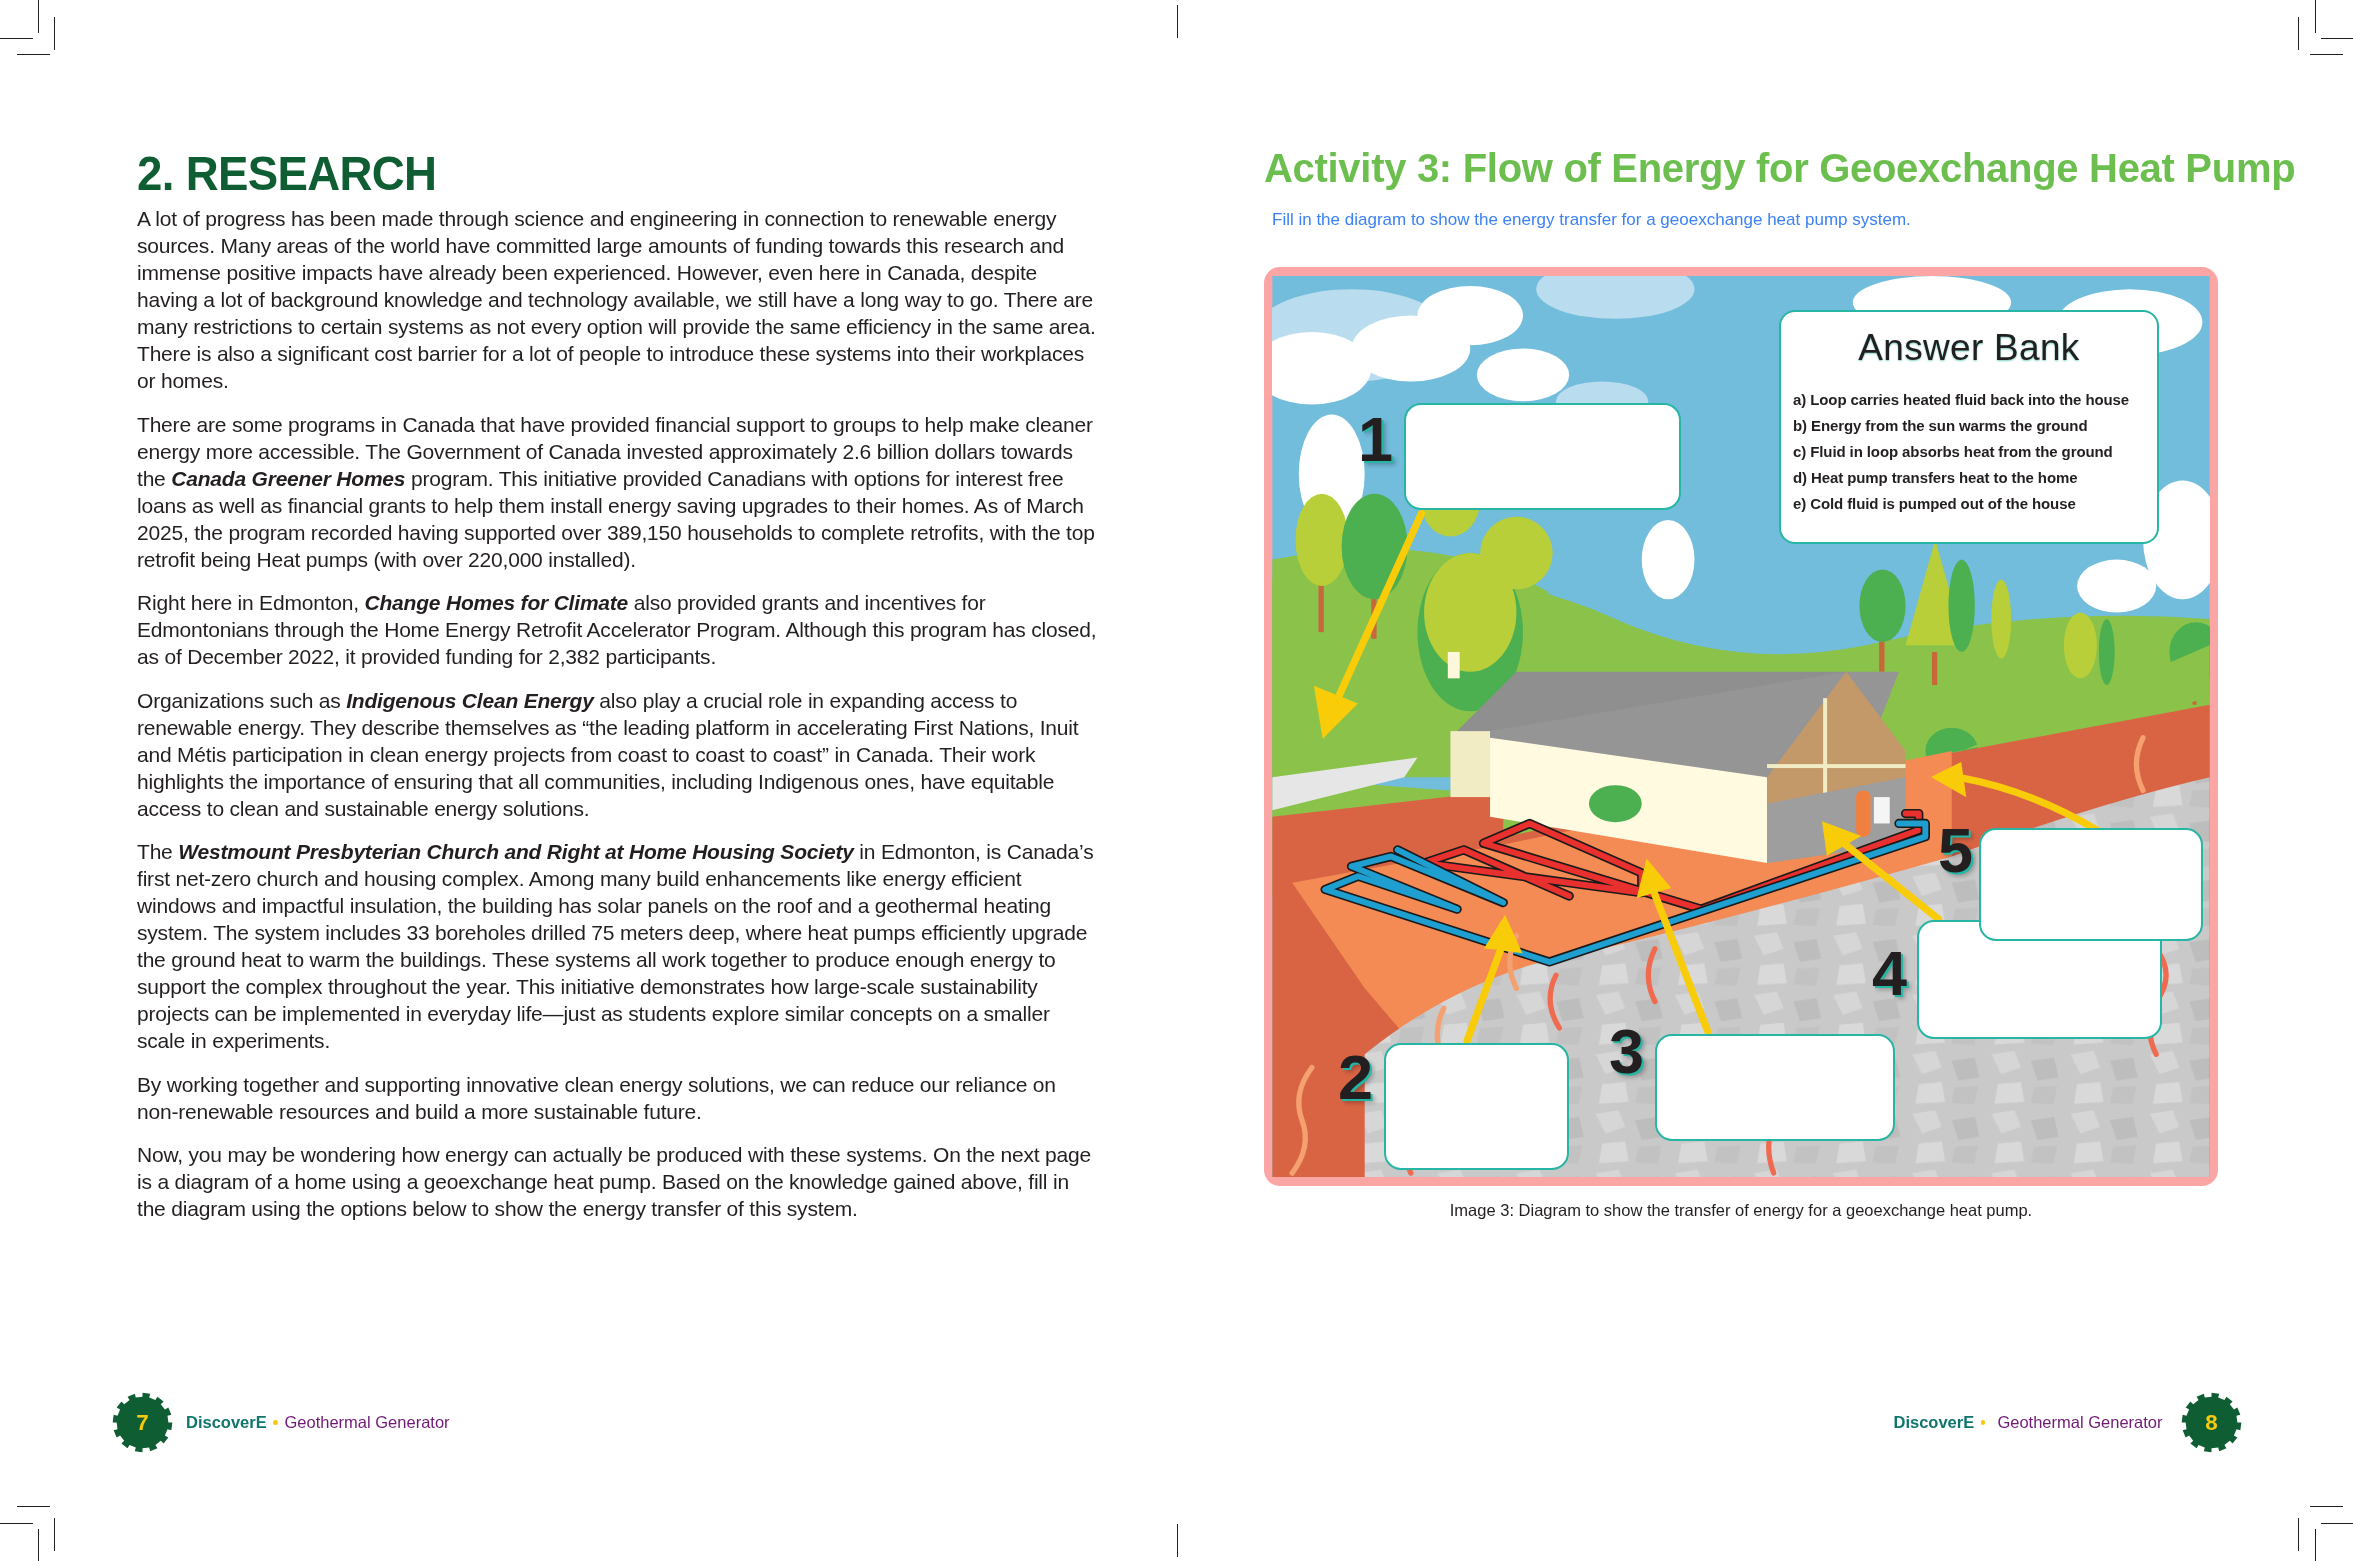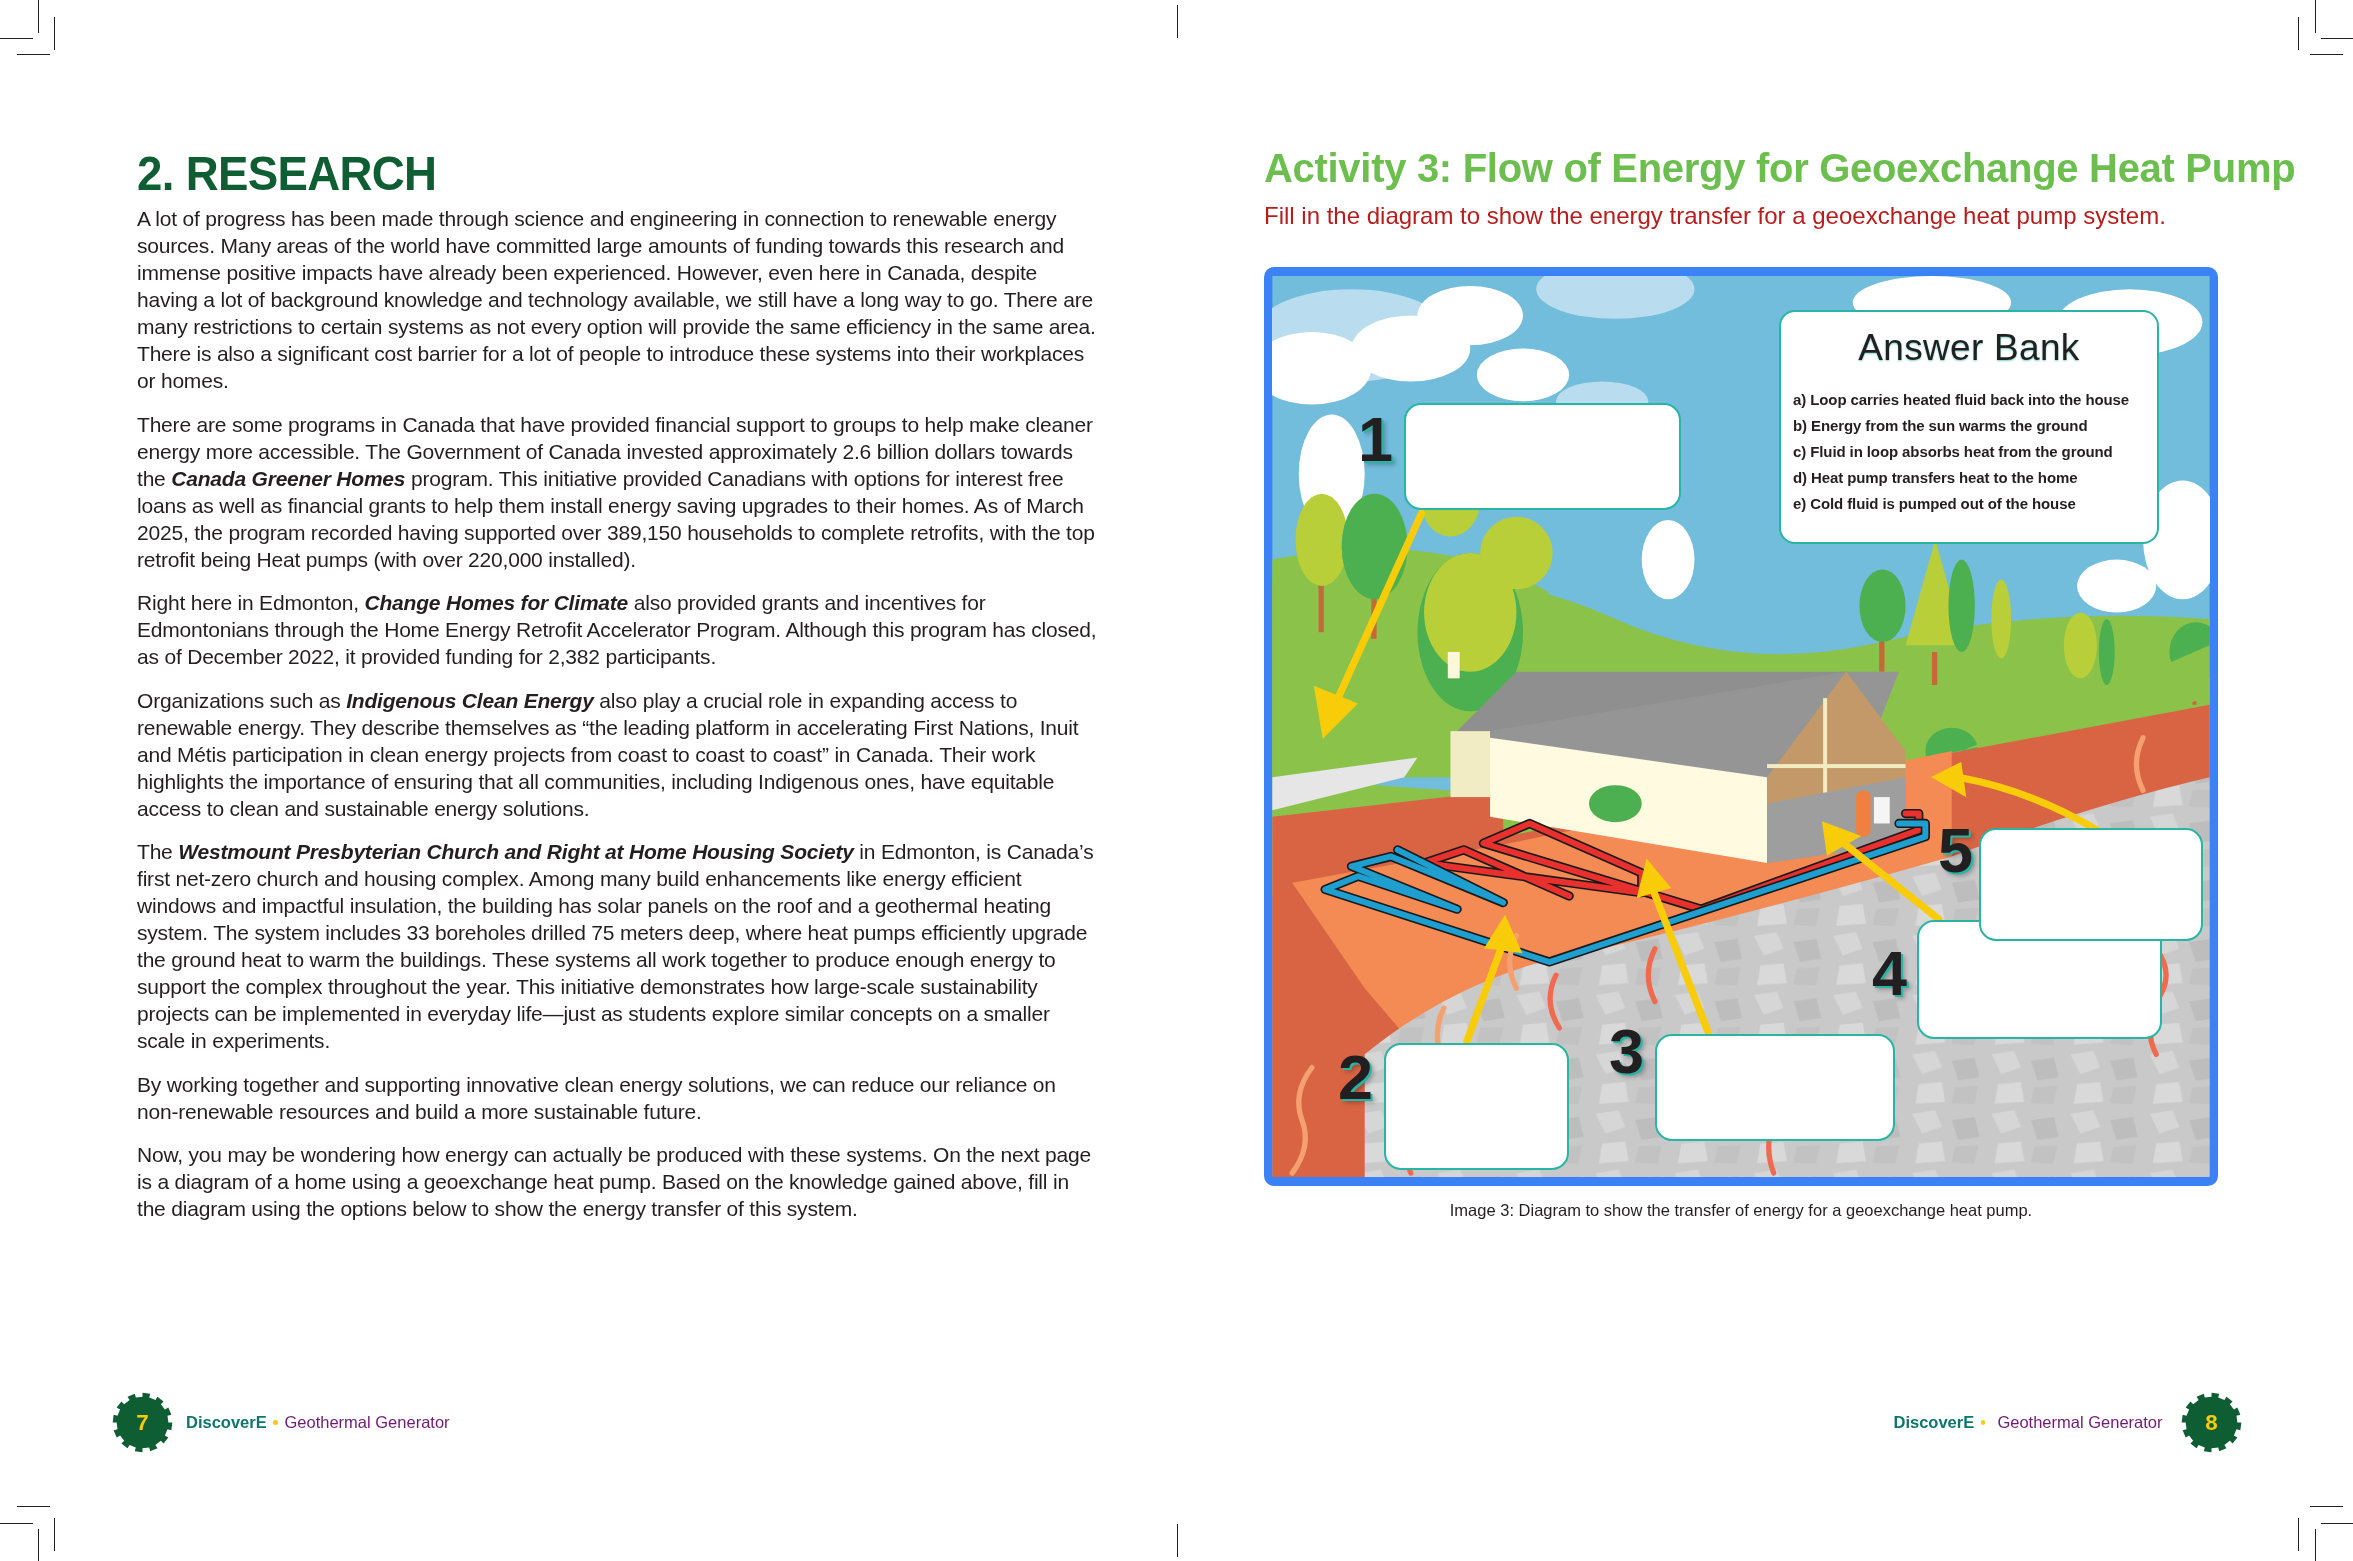--- a/index.html
+++ b/index.html
@@ -30,24 +30,24 @@
   .brand { font-weight: 700; font-size: 16.5px; color: #0f766e; }
   .dot { display: inline-block; width: 4.6px; height: 4.6px; border-radius: 50%; background: #f7c90f; margin: 0 6.6px; vertical-align: middle; }
   .series { font-size: 16.5px; color: #701a75; }
   .footer-left .gear { margin-right: 13px; }
   .footer-right .gear { margin-left: 18.5px; }
   .footer-right .dot { margin: 0 12px 0 6.6px; }
 
   
   .activity-title { position: absolute; left: 1264px; top: 146px; margin: 0; font-weight: 700;
     font-size: 40px; color: #6cbf4f; white-space: nowrap; letter-spacing: -0.3px; }
-  .instruction { position: absolute; left: 1264px; top: 202px; margin: 0; font-size: 24px; color: #b91c1c; white-space: nowrap; }
+  .instruction { position: absolute; left: 1264px; top: 202px; margin: 8px; font-size: 17px; color: #3b82f6; white-space: nowrap; }
 
   .diagram { position: absolute; left: 1264px; top: 267px; width: 954px; height: 919px;
-    background: #3b82f6; border-radius: 10px; overflow: hidden; }
+    background: #fca5a5; border-radius: 16px; overflow: hidden; }
   .diagram-inner { position: absolute; left: 8px; top: 9.2px; width: 938px; height: 901px; overflow: hidden; }
   .diagram-inner svg.scene { position: absolute; left: 0; top: 0; }
 
   .answer-box { position: absolute; background: #ffffff; border: 2.6px solid #27b5a4; border-radius: 16px; }
   .answer-bank { left: 507px; top: 34px; width: 380px; height: 234px; box-sizing: border-box; padding: 14.5px 12px; }
   .answer-bank h3 { margin: 0 0 18.5px 0; text-align: center; font-size: 37px; font-weight: 400;
     color: #231f20; text-shadow: 0 1.3px 2px rgba(39,181,164,0.6); letter-spacing: 0.3px; }
   .answer-bank ul { list-style: none; margin: 0; padding: 0 0 0 0; }
   .answer-bank li { font-size: 15px; font-weight: 700; line-height: 26px; color: #231f20; white-space: nowrap; letter-spacing: -0.1px; }
 

